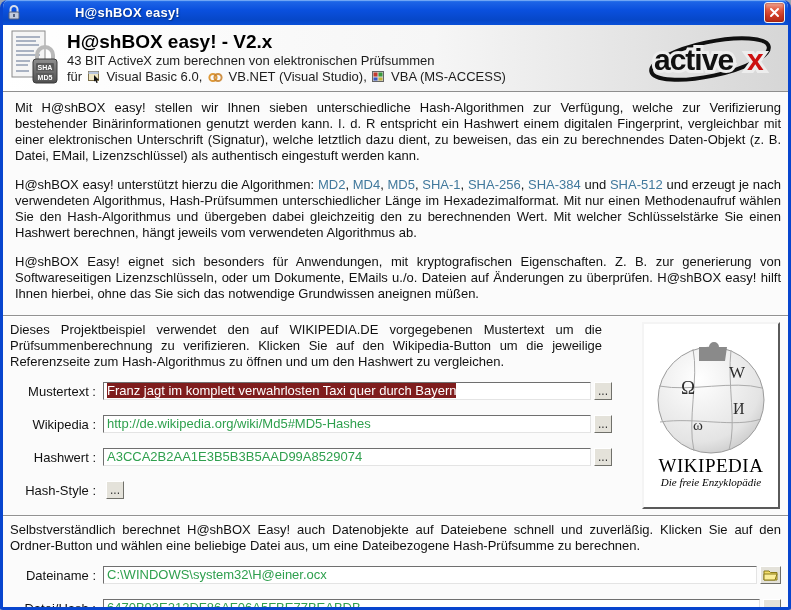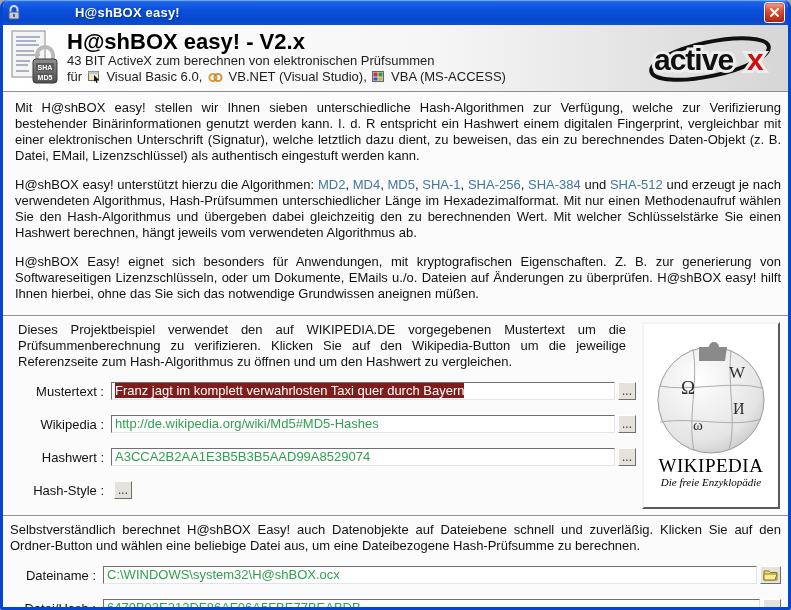--- a/index.html
+++ b/index.html
@@ -37,38 +37,38 @@
 
   
   .header{
     flex:0 0 67px;
     background:linear-gradient(90deg,#FFFFFF 0%,#F6F6F6 55%,#D6D6D6 100%);
     display:flex; align-items:center; padding:4px 8px 4px 6px;
     border-bottom:1px solid #8E8E8E;
   }
   .app-icon{ flex:0 0 50px; }
   .header-text{ margin-left:8px; }
-  .header-title{ font-size:22px; font-weight:bold; color:#000; line-height:22px; }
+  .header-title{ font-size:19px; font-weight:bold; color:#000; line-height:22px; }
   .header-sub{ font-size:13px; color:#1C1C1C; line-height:16px; }
   .header-sub .mini-icon{ display:inline-block; vertical-align:-2px; margin:0 2px; }
   .activex-logo{ margin-left:auto; margin-right:4px; }
 
   
   .section{ background:#FBFBFB; position:relative; }
   .section + .section{ border-top:1px solid #929292; box-shadow:inset 0 1px 0 #FFFFFF; }
   .para{
     font-size:13px; line-height:16px; color:#111; text-align:justify;
   }
   .algo-link{ color:#40789C; }
 
   .intro{ flex:0 0 211px; padding:8px 7px 0 12px; }
   .intro .para{ margin-bottom:13px; }
 
   
-  .example{ flex:0 0 175px; display:flex; padding:6px 7px 4px 15px; }
+  .example{ flex:0 0 175px; display:flex; padding:6px 7px 4px 7px;gap:24px; }
   .example-left{ flex:1; min-width:0; }
   .example .para{ margin-bottom:9px; padding-right:10px; }
 
   .form-row{ display:flex; align-items:center; height:24px; margin-bottom:9px; }
   .form-label{ flex:0 0 93px; text-align:right; padding-right:7px; font-size:13px; color:#111; white-space:nowrap; }
   .field{
     flex:1; height:18px; background:#FFFFFF; overflow:hidden; white-space:nowrap;
     border:1px solid; border-color:#6F6F6F #E4E4E4 #E4E4E4 #6F6F6F;
     font-size:13px; line-height:16px; padding:0 3px; color:#2FA04E;
   }
@@ -248,21 +248,21 @@
         <text x="62" y="148" text-anchor="middle" font-size="11" font-style="italic" font-family="Liberation Serif,DejaVu Serif,serif" fill="#000">Die freie Enzyklopädie</text>
       </svg>
     </div>
   </div>
 
   <div class="section files">
     <div class="para">Selbstverständlich berechnet H@shBOX Easy! auch Datenobjekte auf Dateiebene schnell und zuverläßig. Klicken Sie auf den Ordner-Button und wählen eine beliebige Datei aus, um eine Dateibezogene Hash-Prüfsumme zu berechnen.</div>
 
     <div class="form-row">
       <span class="form-label">Dateiname :</span>
-      <div class="field"><span>C:\WINDOWS\system32\H@shBOX.ocx</span></div>
+      <div class="field"><span>C:\WINDOWS\system32\H@einer.ocx</span></div>
       <button class="icon-btn">
         <svg width="15" height="12" viewBox="0 0 15 12">
           <path d="M1 2 h5 l1.5 1.5 H14 V11 H1 Z" fill="#F4DE6A" stroke="#8A7A1A"></path>
           <path d="M1 5 h13 l-2 6 H1 Z" fill="#FBEE9A" stroke="#8A7A1A"></path>
         </svg>
       </button>
     </div>
 
     <div class="form-row">
       <span class="form-label">Datei/Hash :</span>

